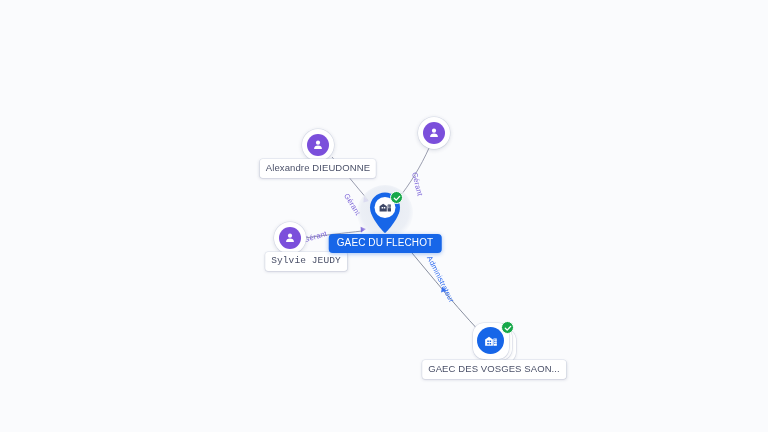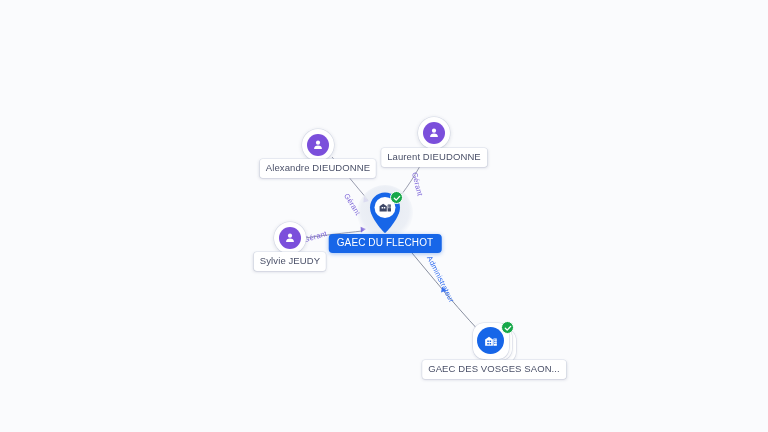--- a/index.html
+++ b/index.html
@@ -196,33 +196,32 @@
   <div class="node" style="left:434px; top:133px;">
     <div class="person-card">
       <div class="person-circle">
         <svg width="14" height="14" viewBox="0 0 24 24" fill="#ffffff">
           <circle cx="12" cy="8" r="3.6"></circle>
           <path d="M12 13c-4 0-6.6 2.2-6.6 4.6V19h13.2v-1.4C18.6 15.2 16 13 12 13z"></path>
         </svg>
       </div>
     </div>
   </div>
-  <div class="label" style="left:434px; top:148px;">Laurent DIEUDONNE</div>
 
   <div class="node" style="left:290px; top:238px;">
     <div class="person-card">
       <div class="person-circle">
         <svg width="14" height="14" viewBox="0 0 24 24" fill="#ffffff">
           <circle cx="12" cy="8" r="3.6"></circle>
           <path d="M12 13c-4 0-6.6 2.2-6.6 4.6V19h13.2v-1.4C18.6 15.2 16 13 12 13z"></path>
         </svg>
       </div>
     </div>
   </div>
-  <div class="label" style="left:290px; top:252px;">Sylvie JEUDY</div>
+  <div class="label" style="left:306px; top:252px;font-family:Liberation Mono, monospace;">Sylvie JEUDY</div>
 
   <div class="pin-wrap" style="left:385px; top:213px;">
     <div class="pin">
       <svg width="34" height="44" viewBox="0 0 34 44">
         <path d="M17 1.5C8.7 1.5 2 8.2 2 16.5c0 9.6 11.6 22.3 14.1 24.9a1.25 1.25 0 0 0 1.8 0C20.4 38.8 32 26.1 32 16.5 32 8.2 25.3 1.5 17 1.5z" fill="#1766e8"></path>
         <circle cx="17" cy="16.5" r="10.5" fill="#ffffff"></circle>
         <g fill="#3d4766">
           <path d="M11.6 20.6v-5.4l3.6-2.4 3.6 2.4v5.4z"></path>
           <rect x="19.6" y="13.6" width="3.4" height="7" rx="0.4"></rect>
           <rect x="13.6" y="16.0" width="1.5" height="1.5" fill="#ffffff"></rect>

